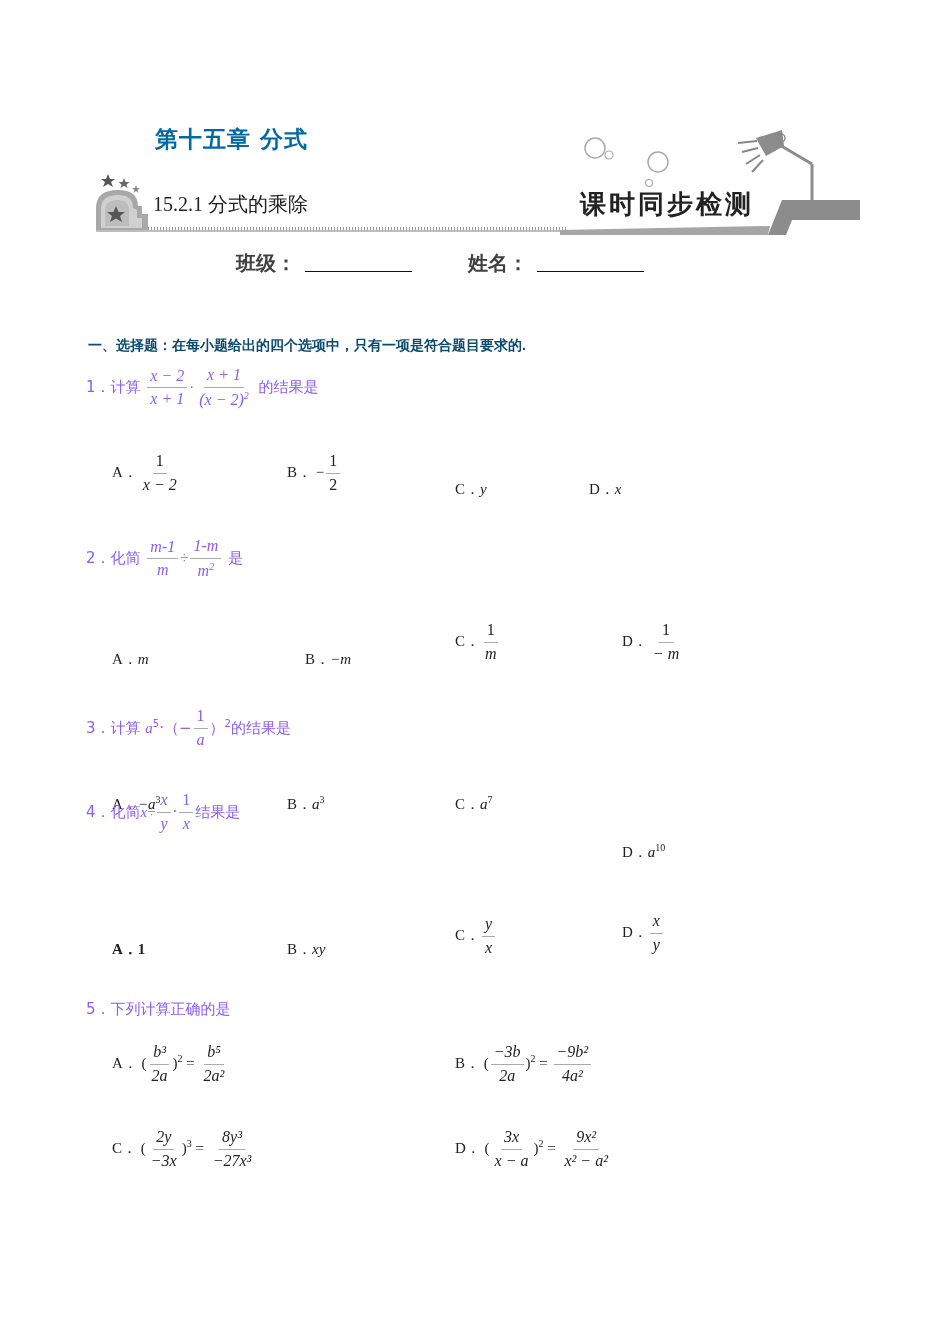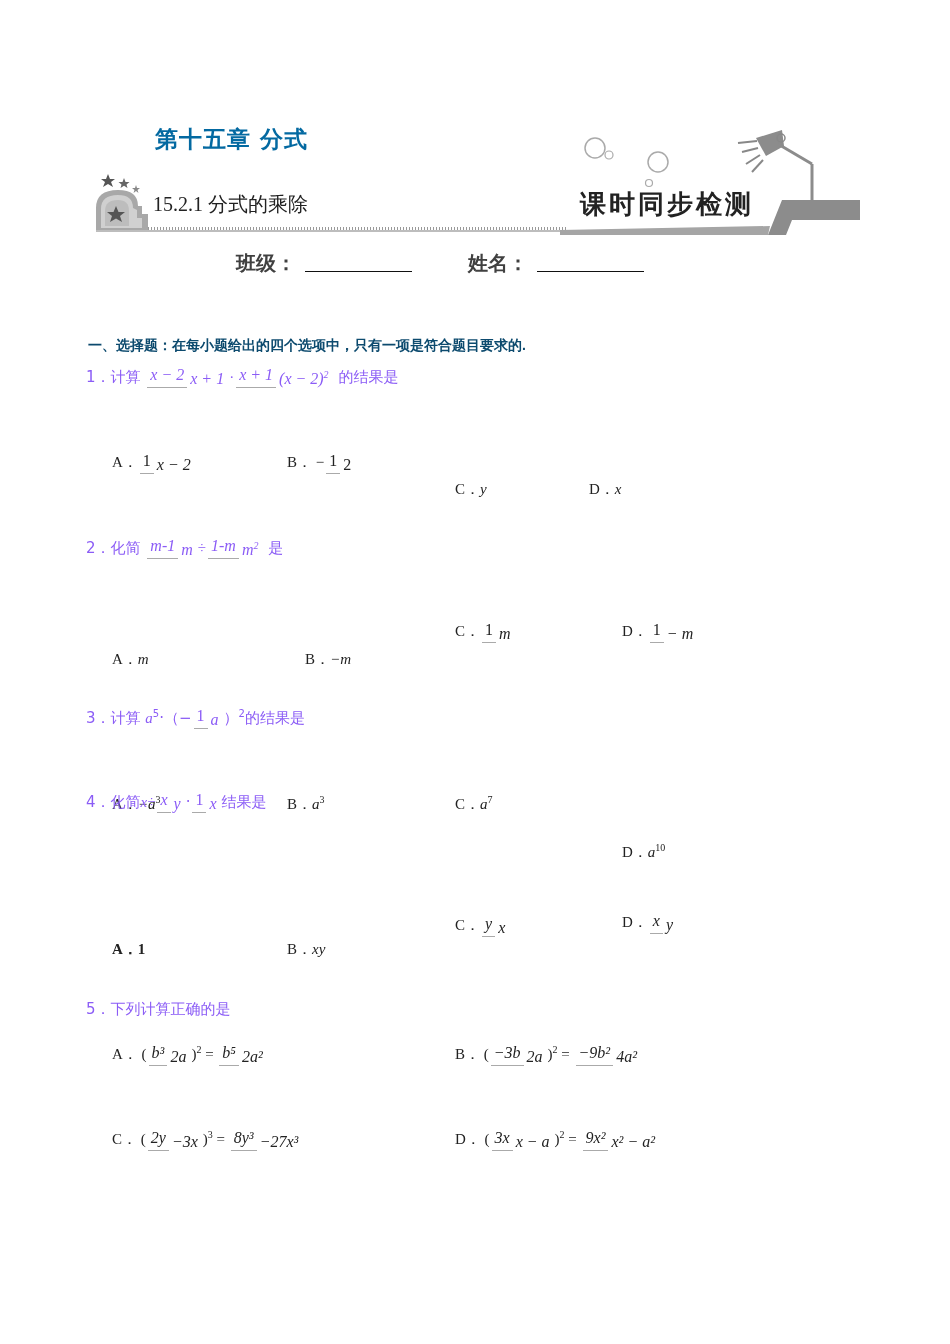--- a/index.html
+++ b/index.html
@@ -22,21 +22,21 @@
   .field-blank { border-bottom: 1.5px solid #111; width: 107px; height: 20px; }
 
   
   .q-heading { left: 88px; top: 337px; font-size: 14px; font-weight: bold;
                font-family: Liberation Sans, sans-serif; color: #0c4a6e; }
   .q-text { font-size: 15px; font-family: "DejaVu Sans", "Liberation Sans", sans-serif; color: #8b5cf6; white-space: nowrap; }
   .opt { font-size: 15px; font-family: "Liberation Serif", serif; color: #222; white-space: nowrap; }
   .m { font-family: "Liberation Serif", serif; font-style: italic; }
   .mn { font-family: "Liberation Serif", serif; font-style: normal; }
 
-  .frac { display: inline-flex; flex-direction: row; align-items: center; vertical-align: middle;
+  .frac { display: inline-flex; flex-direction: column; align-items: center; vertical-align: middle;
           font-family: "Liberation Serif", serif; font-size: 16px; line-height: 1.05; margin: 0 2px; }
   .frac .num { padding: 0 3px 3px 3px; border-bottom: 1px solid #aaa; }
   .frac .den { padding: 3px 3px 0 3px; }
   .sup { font-size: 10px; vertical-align: super; }
 </style>
 </head>
 <body>
 
 <div class="abs chapter-title">第十五章 分式</div>
 

